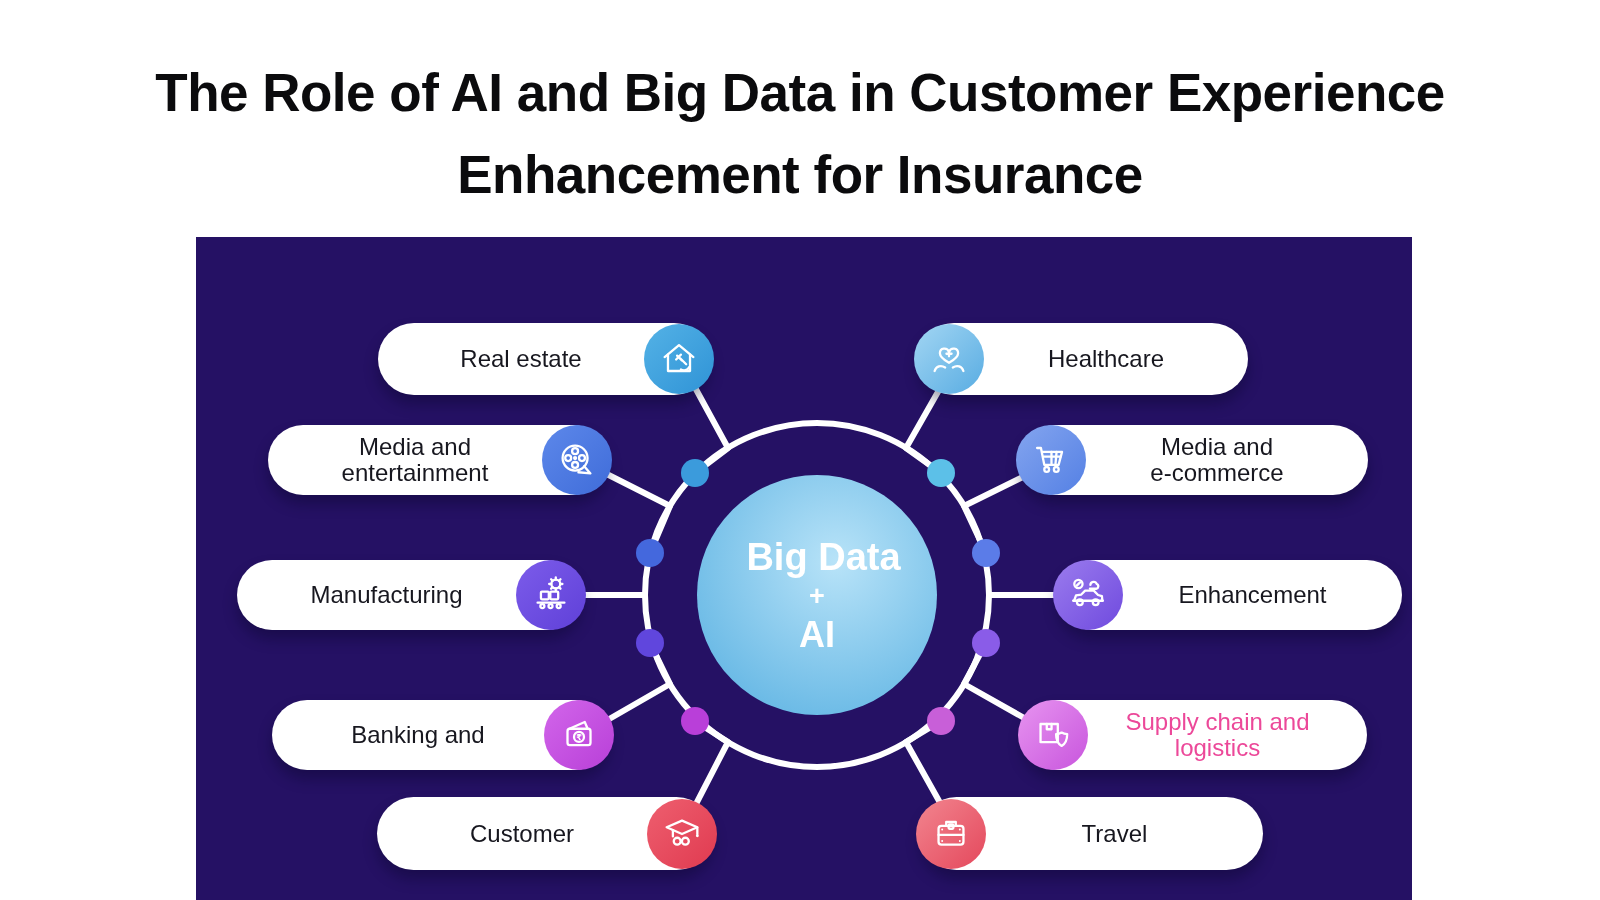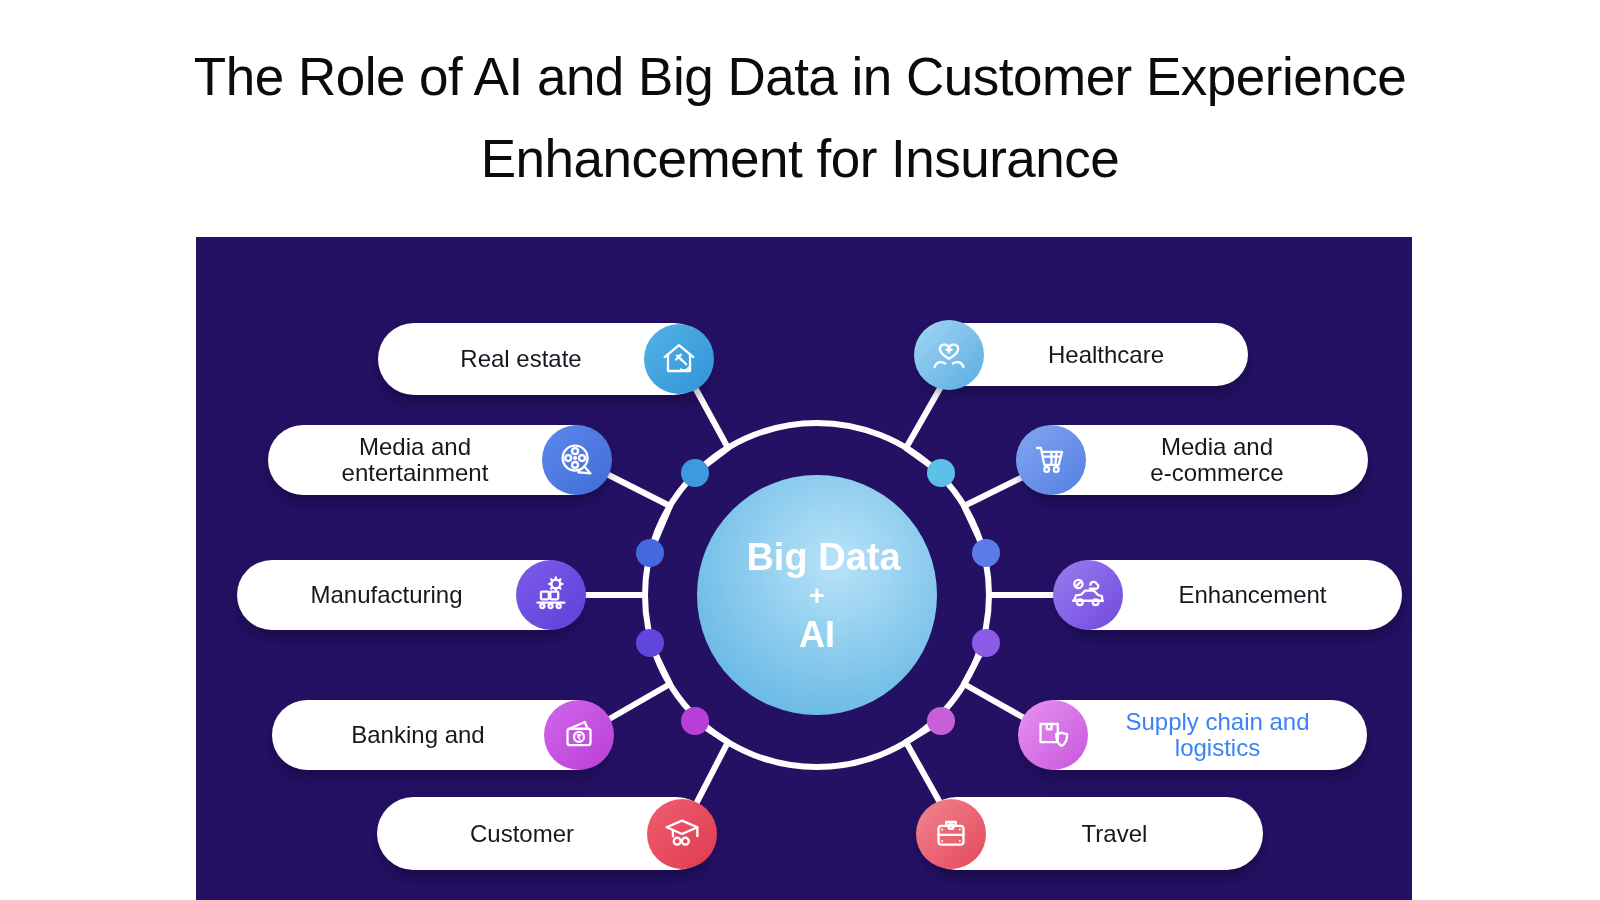--- a/index.html
+++ b/index.html
@@ -1,22 +1,22 @@
 <!DOCTYPE html>
 <html><head>
 <meta charset="utf-8">
 <style>
   html,body{margin:0;padding:0;background:#ffffff;}
   #stage{
     position:relative;width:1600px;height:900px;overflow:hidden;
     background:#ffffff;font-family:"Liberation Sans",sans-serif;
   }
   .title{
-    position:absolute;top:36px;left:0;width:100%;
-    text-align:center;font-weight:normal;color:#0b0b0d;
+    position:absolute;top:52px;left:0;width:100%;
+    text-align:center;font-weight:bold;color:#0b0b0d;
     font-size:53px;line-height:1.55;letter-spacing:-0.5px;
   }
   #panel{
     position:absolute;left:196px;top:237px;width:1216px;height:663px;
   }
   #wires{position:absolute;left:0;top:0;}
   .pill{
     position:absolute;background:#ffffff;border-radius:999px;
     display:flex;align-items:center;justify-content:center;
     box-shadow:0 9px 14px rgba(8,4,40,0.38);
@@ -149,21 +149,21 @@
             <svg viewBox="0 0 48 48">
               <path fill="none" stroke="#fff" stroke-width="2.4" stroke-linecap="round" stroke-linejoin="round" d="M24 10 L8 17 L24 24 L40 17 Z"></path>
               <path fill="none" stroke="#fff" stroke-width="2.4" stroke-linecap="round" stroke-linejoin="round" d="M40 17.5 V24"></path>
     <circle cx="40" cy="25.8" r="1.5" fill="#fff"></circle>
               <path fill="none" stroke="#fff" stroke-width="2.4" stroke-linecap="round" stroke-linejoin="round" d="M14.5 20 V26.5"></path>
     <circle fill="none" stroke="#fff" stroke-width="2.4" stroke-linecap="round" stroke-linejoin="round" cx="19" cy="31.5" r="3.6"></circle>
               <circle fill="none" stroke="#fff" stroke-width="2.4" stroke-linecap="round" stroke-linejoin="round" cx="27.5" cy="31.5" r="3.6"></circle>
             </svg>
           </div>
         </div>
-        <div class="pill right" style="left: 722px; top: 86px; width: 330px; height: 63px; background: rgb(255, 255, 255);">
+        <div class="pill right" style="left: 722px; top: 86px; width: 330px; height: 72px; background: rgb(255, 255, 255);">
           <div class="pill-label" style="color: rgb(23, 23, 31);">
             <div>Healthcare</div>
           </div>
           <div class="icon-circle" style="background: linear-gradient(135deg, rgb(163, 214, 243) 0%, rgb(88, 172, 226) 100%);">
             <svg viewBox="0 0 48 48">
               <path fill="none" stroke="#fff" stroke-width="2.4" stroke-linecap="round" stroke-linejoin="round" d="M24 16.5 C22 11.5 14.5 12.3 14.5 18 C14.5 22.5 24 28 24 28 C24 28 33.5 22.5 33.5 18 C33.5 12.3 26 11.5 24 16.5 Z"></path>
     <path fill="none" stroke="#fff" stroke-width="2.4" stroke-linecap="round" stroke-linejoin="round" d="M24 15.8 V21.2 M21.3 18.5 H26.7"></path>
     <path fill="none" stroke="#fff" stroke-width="2.4" stroke-linecap="round" stroke-linejoin="round" d="M9 36.5 C10.5 31.5 15.5 30 20 32.8"></path>
               <path fill="none" stroke="#fff" stroke-width="2.4" stroke-linecap="round" stroke-linejoin="round" d="M39 36.5 C37.5 31.5 32.5 30 28 32.8"></path>
             </svg>
@@ -193,21 +193,21 @@
     <path fill="none" stroke="#fff" stroke-width="2.4" stroke-linecap="round" stroke-linejoin="round" d="M8.5 30 H39.5"></path>
               <circle fill="none" stroke="#fff" stroke-width="2.4" stroke-linecap="round" stroke-linejoin="round" cx="15.5" cy="31.5" r="3"></circle>
               <circle fill="none" stroke="#fff" stroke-width="2.4" stroke-linecap="round" stroke-linejoin="round" cx="32" cy="31.5" r="3"></circle>
     <circle fill="none" stroke="#fff" stroke-width="2.4" stroke-linecap="round" stroke-linejoin="round" cx="14" cy="12.5" r="4.3"></circle>
               <path fill="none" stroke="#fff" stroke-width="2.4" stroke-linecap="round" stroke-linejoin="round" d="M12.3 14.2 L15.7 10.8"></path>
     <path fill="none" stroke="#fff" stroke-width="2.4" stroke-linecap="round" stroke-linejoin="round" d="M26.5 13.5 a3.4 3.4 0 0 1 6.6 -1 a2.6 2.6 0 0 1 -0.6 5 h-6.5"></path>
             </svg>
           </div>
         </div>
         <div class="pill right" style="left: 826px; top: 463px; width: 345px; height: 70px; background: rgb(255, 255, 255);">
-          <div class="pill-label" style="color: #3b82f6;">
+          <div class="pill-label" style="color: #ec4899;">
             <div>Supply chain and</div>
             <div>logistics</div>
           </div>
           <div class="icon-circle" style="background: linear-gradient(135deg, rgb(231, 148, 240) 0%, rgb(200, 85, 221) 100%);">
             <svg viewBox="0 0 48 48">
               <path fill="none" stroke="#fff" stroke-width="2.4" stroke-linecap="round" stroke-linejoin="round" d="M11 12.5 H29 V31.5 H11 Z"></path>
               <path fill="none" stroke="#fff" stroke-width="2.4" stroke-linecap="round" stroke-linejoin="round" d="M17.5 12.5 V18 H22.5 V12.5"></path>
     <path fill="none" stroke="#fff" stroke-width="2.4" stroke-linecap="round" stroke-linejoin="round" d="M33 21.5 C34.8 22.6 36.8 23 38.8 23 C38.8 29.3 36.6 33.5 33 35.4 C29.4 33.5 27.2 29.3 27.2 23 C29.2 23 31.2 22.6 33 21.5 Z"></path>
             </svg>
           </div>

